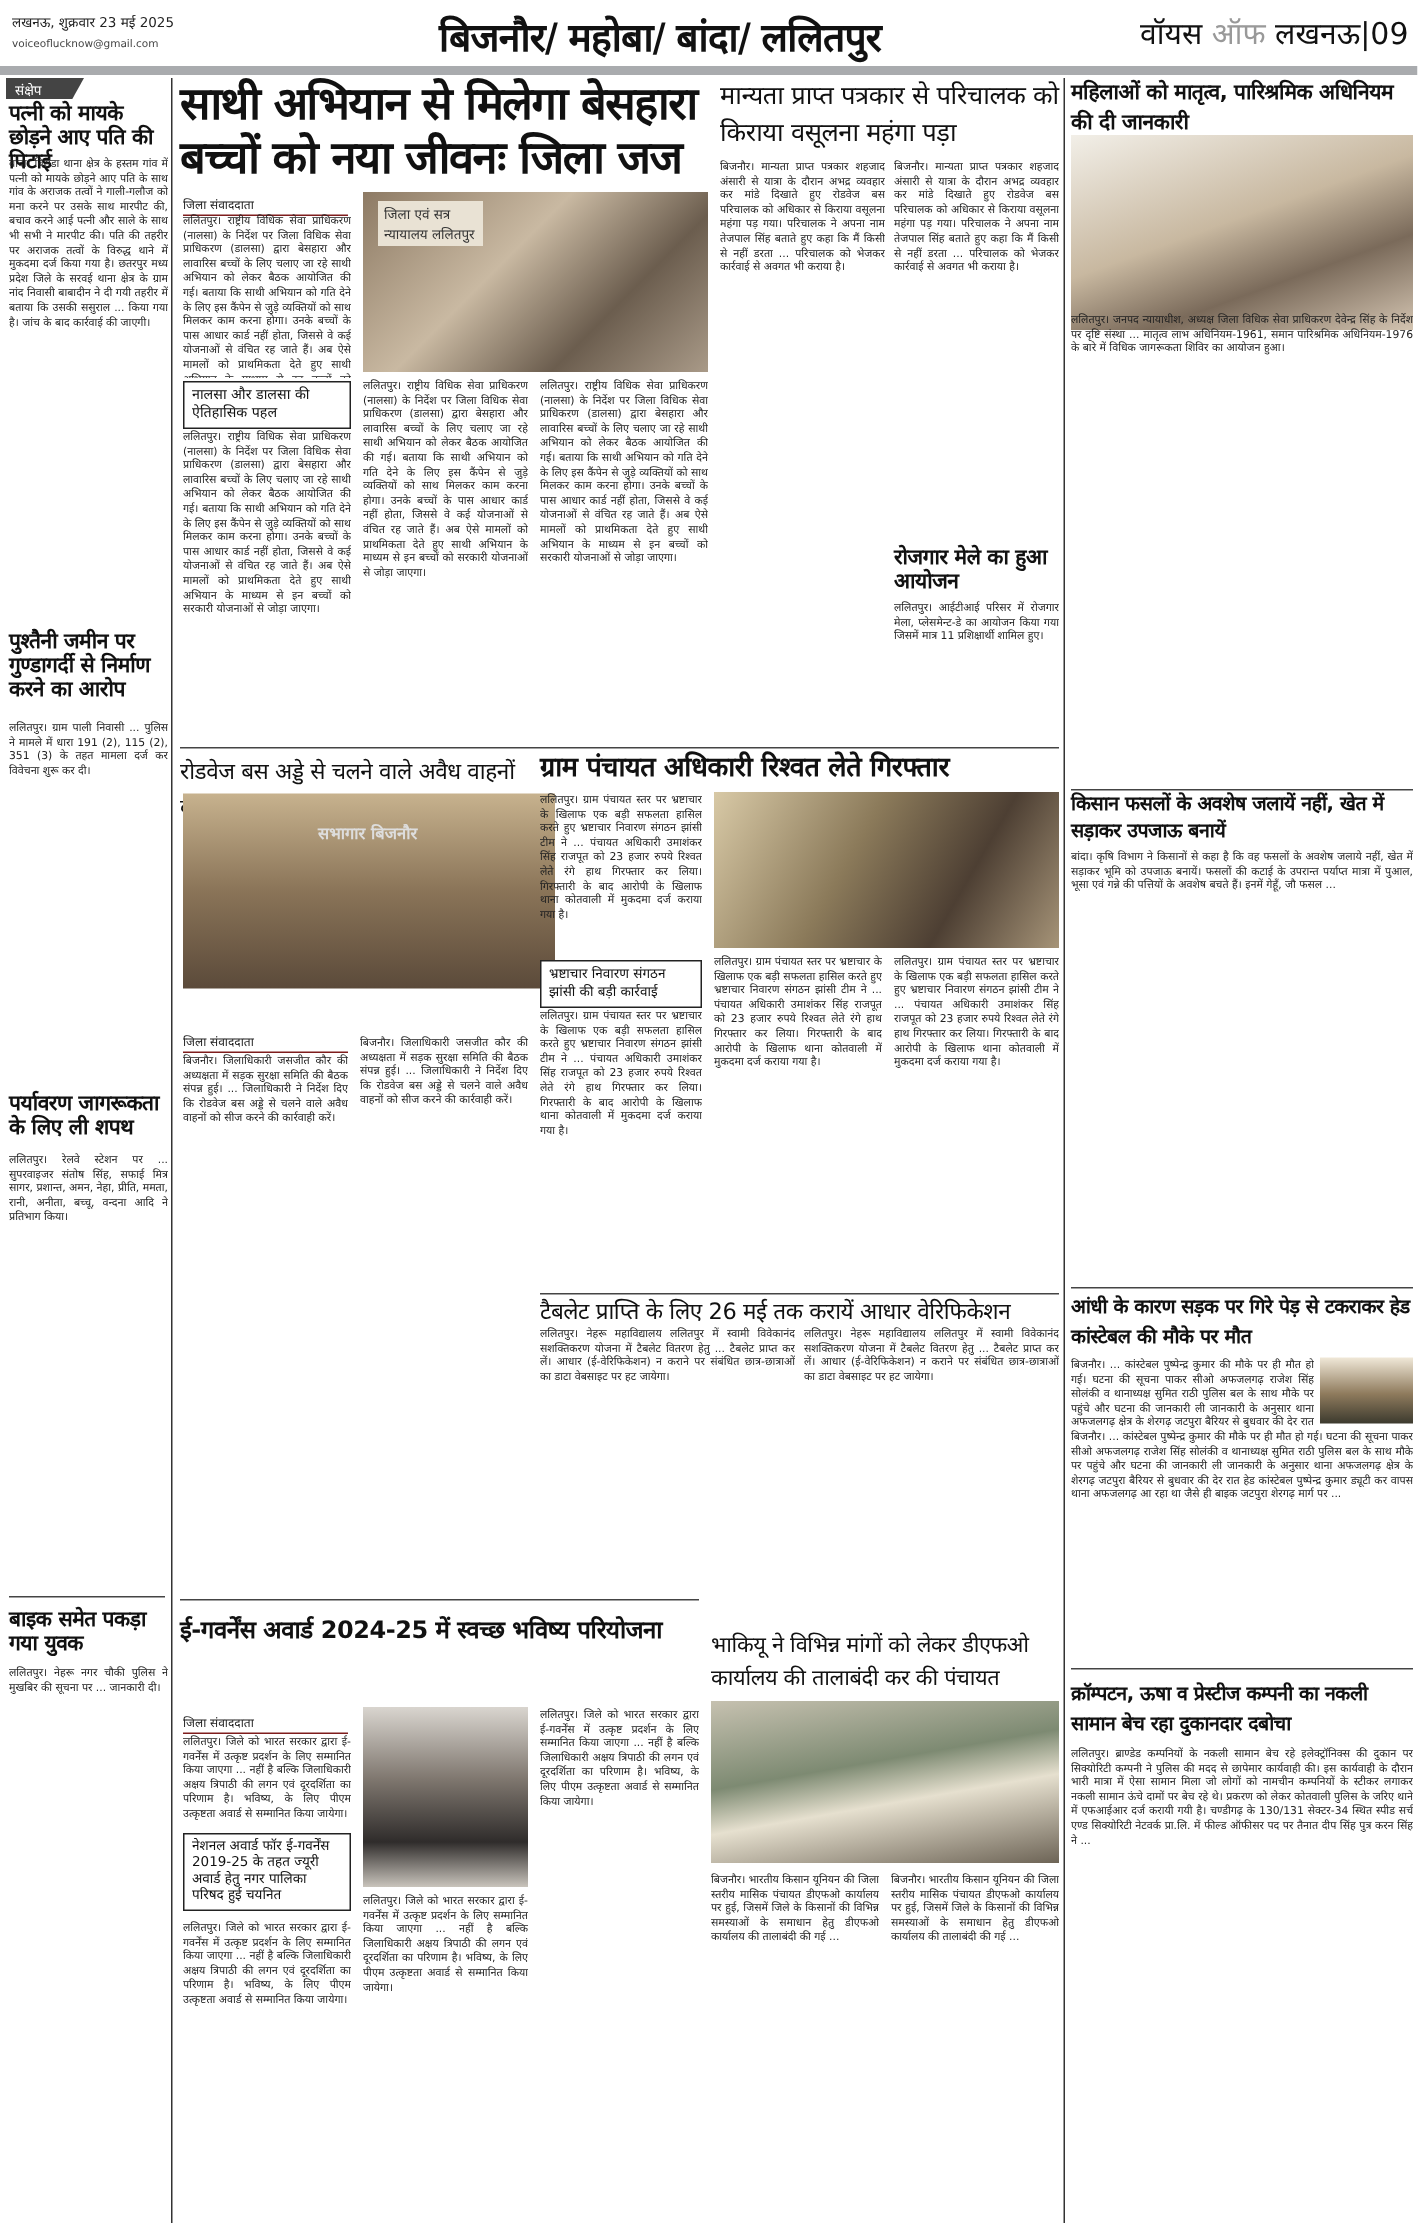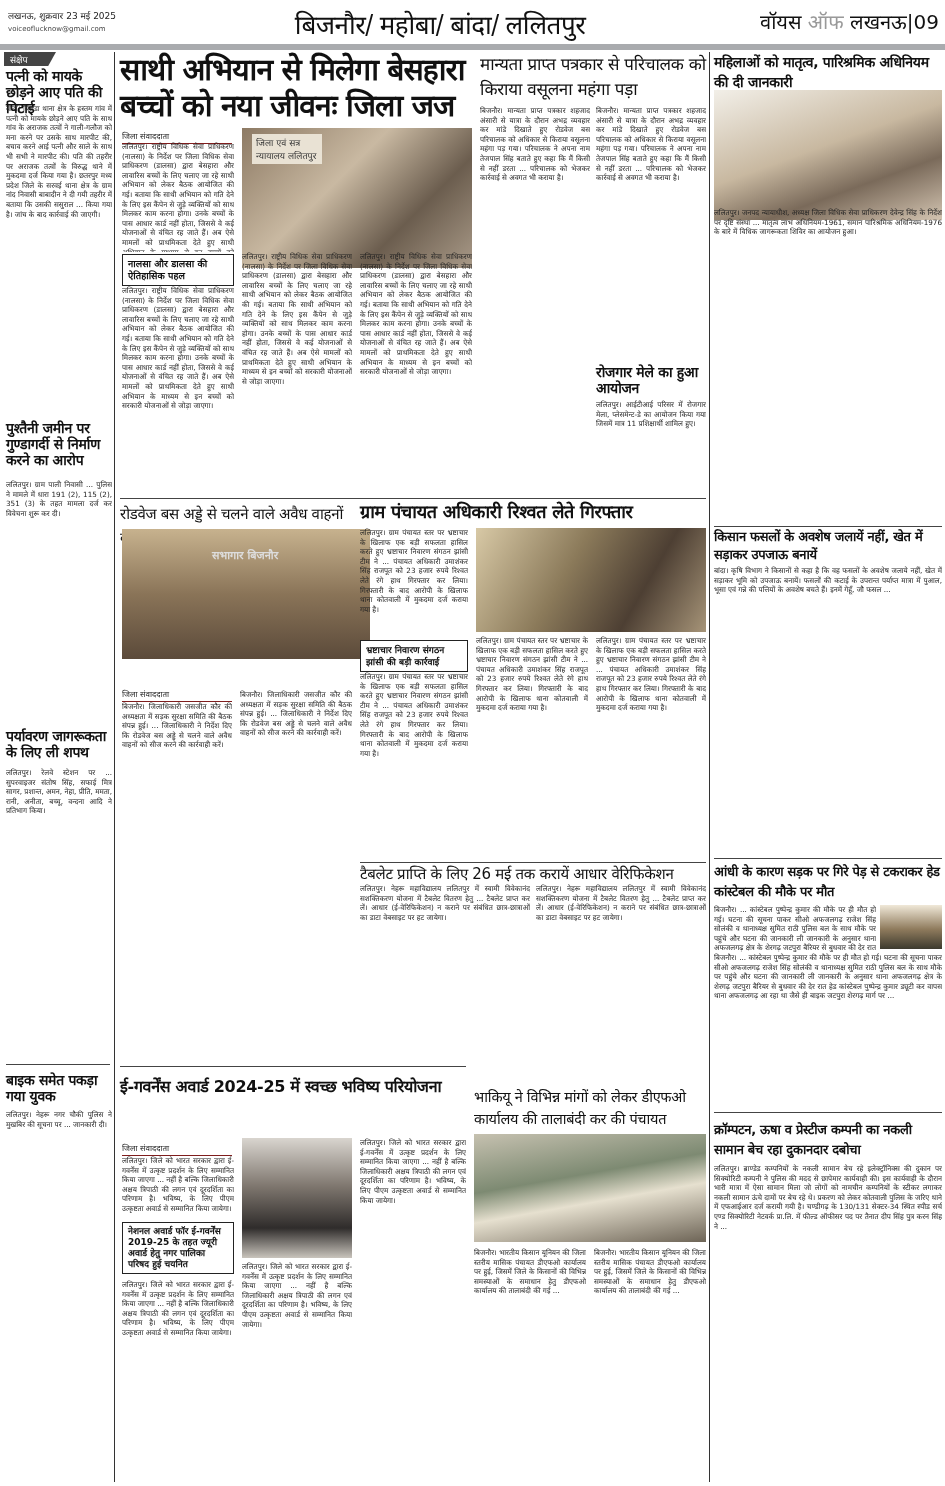--- a/index.html
+++ b/index.html
@@ -1,30 +1,30 @@
 <!DOCTYPE html>
 <html><head>
 <meta charset="utf-8">
 <style>
 *{box-sizing:border-box;margin:0;padding:0}
 body{width:945px;height:1486px;background:#fff;font-family:"DejaVu Sans",sans-serif;color:#111;overflow:hidden;position:relative}
 .abs{position:absolute}
 .hdr-left{left:8px;top:10px;font-size:9px;line-height:13px;color:#222}
 .hdr-left .mail{font-size:7px;color:#444}
-.hdr-center{left:200px;top:6px;width:480px;text-align:center;font-family:"DejaVu Sans Condensed","DejaVu Sans",sans-serif;font-weight:normal;font-size:26px;letter-spacing:-0.5px;color:#111}
+.hdr-center{left:200px;top:6px;width:480px;text-align:center;font-family:"DejaVu Sans Condensed","DejaVu Sans",sans-serif;font-weight:bold;font-size:26px;letter-spacing:-0.5px;color:#111}
 .hdr-right{right:6px;top:8px;font-weight:normal;font-size:20px;color:#111;white-space:nowrap}
 .hdr-right .of{color:#999}
 .hdr-rule{left:0;top:44px;width:945px;height:6px;background:#a9abae}
 .col-rule{background:#333;width:1px}
 .brief-tag{left:4px;top:52px;width:52px;height:14px;background:#444;color:#fff;font-size:9px;padding:1px 6px;clip-path:polygon(0 0,100% 0,85% 100%,0 100%)}
 .hl{font-weight:bold;color:#111;line-height:1.15;letter-spacing:-0.3px}
 .body{font-size:7.2px;line-height:9.6px;color:#222;text-align:justify;overflow:hidden}
 .byline{font-size:8px;color:#222;border-bottom:1px solid #7f1d1d;padding-bottom:2px}
 .photo{background:linear-gradient(135deg,#8d7a64,#c9b9a2 40%,#6b5d4e 70%,#a99a88);overflow:hidden}
-.callout{border:1.5px solid #222;font-size:9.5px;font-weight:bold;line-height:12px;padding:3px 5px;background:#fff;color:#111}
+.callout{border:1.5px solid #222;font-size:9.5px;font-weight:normal;line-height:12px;padding:3px 5px;background:#fff;color:#111}
 .thin-rule{height:1px;background:#444}
 </style>
 </head>
 <body>
 
 <div class="abs hdr-left">
   <div>लखनऊ, शुक्रवार 23 मई 2025</div>
   <div class="mail">voiceoflucknow@gmail.com</div>
 </div>
 <div class="abs hdr-center">बिजनौर/ महोबा/ बांदा/ ललितपुर</div>
@@ -47,21 +47,21 @@
 <div class="abs body" style="left:6px;top:768px;width:106px;height:290px">ललितपुर। रेलवे स्टेशन पर ... सुपरवाइजर संतोष सिंह, सफाई मित्र सागर, प्रशान्त, अमन, नेहा, प्रीति, ममता, रानी, अनीता, बच्चू, वन्दना आदि ने प्रतिभाग किया।</div>
 <div class="abs thin-rule" style="left:6px;top:1064px;width:104px"></div>
 <div class="abs hl" style="left:6px;top:1072px;width:106px;font-size:14px">बाइक समेत पकड़ा गया युवक</div>
 <div class="abs body" style="left:6px;top:1110px;width:106px;height:370px">ललितपुर। नेहरू नगर चौकी पुलिस ने मुखबिर की सूचना पर ... जानकारी दी।</div>
 
 <div class="abs hl" style="left:120px;top:52px;width:360px;font-size:30px;line-height:36px;letter-spacing:-1px">
   <div>साथी अभियान से मिलेगा बेसहारा</div>
   <div>बच्चों को नया जीवनः जिला जज</div>
 </div>
 <div class="abs byline" style="left:122px;top:130px;width:110px">जिला संवाददाता</div>
-<div class="abs photo" style="left:242px;top:128px;width:230px;height:140px">
+<div class="abs photo" style="left:242px;top:128px;width:230px;height:120px">
   <div style="position:absolute;left:10px;top:6px;font-size:9px;color:#333;background:#e9e2d4;padding:2px 4px;width:70px">जिला एवं सत्र न्यायालय ललितपुर</div>
 </div>
 <div class="abs body" style="left:122px;top:142px;width:112px;height:110px">ललितपुर। राष्ट्रीय विधिक सेवा प्राधिकरण (नालसा) के निर्देश पर जिला विधिक सेवा प्राधिकरण (डालसा) द्वारा बेसहारा और लावारिस बच्चों के लिए चलाए जा रहे साथी अभियान को लेकर बैठक आयोजित की गई। बताया कि साथी अभियान को गति देने के लिए इस कैंपेन से जुड़े व्यक्तियों को साथ मिलकर काम करना होगा। उनके बच्चों के पास आधार कार्ड नहीं होता, जिससे वे कई योजनाओं से वंचित रह जाते हैं। अब ऐसे मामलों को प्राथमिकता देते हुए साथी अभियान के माध्यम से इन बच्चों को सरकारी योजनाओं से जोड़ा जाएगा।</div>
 <div class="abs callout" style="left:122px;top:254px;width:112px">नालसा और डालसा की ऐतिहासिक पहल</div>
 <div class="abs body" style="left:122px;top:286px;width:112px;height:210px">ललितपुर। राष्ट्रीय विधिक सेवा प्राधिकरण (नालसा) के निर्देश पर जिला विधिक सेवा प्राधिकरण (डालसा) द्वारा बेसहारा और लावारिस बच्चों के लिए चलाए जा रहे साथी अभियान को लेकर बैठक आयोजित की गई। बताया कि साथी अभियान को गति देने के लिए इस कैंपेन से जुड़े व्यक्तियों को साथ मिलकर काम करना होगा। उनके बच्चों के पास आधार कार्ड नहीं होता, जिससे वे कई योजनाओं से वंचित रह जाते हैं। अब ऐसे मामलों को प्राथमिकता देते हुए साथी अभियान के माध्यम से इन बच्चों को सरकारी योजनाओं से जोड़ा जाएगा।</div>
 <div class="abs body" style="left:242px;top:252px;width:110px;height:244px">ललितपुर। राष्ट्रीय विधिक सेवा प्राधिकरण (नालसा) के निर्देश पर जिला विधिक सेवा प्राधिकरण (डालसा) द्वारा बेसहारा और लावारिस बच्चों के लिए चलाए जा रहे साथी अभियान को लेकर बैठक आयोजित की गई। बताया कि साथी अभियान को गति देने के लिए इस कैंपेन से जुड़े व्यक्तियों को साथ मिलकर काम करना होगा। उनके बच्चों के पास आधार कार्ड नहीं होता, जिससे वे कई योजनाओं से वंचित रह जाते हैं। अब ऐसे मामलों को प्राथमिकता देते हुए साथी अभियान के माध्यम से इन बच्चों को सरकारी योजनाओं से जोड़ा जाएगा।</div>
 <div class="abs body" style="left:360px;top:252px;width:112px;height:244px">ललितपुर। राष्ट्रीय विधिक सेवा प्राधिकरण (नालसा) के निर्देश पर जिला विधिक सेवा प्राधिकरण (डालसा) द्वारा बेसहारा और लावारिस बच्चों के लिए चलाए जा रहे साथी अभियान को लेकर बैठक आयोजित की गई। बताया कि साथी अभियान को गति देने के लिए इस कैंपेन से जुड़े व्यक्तियों को साथ मिलकर काम करना होगा। उनके बच्चों के पास आधार कार्ड नहीं होता, जिससे वे कई योजनाओं से वंचित रह जाते हैं। अब ऐसे मामलों को प्राथमिकता देते हुए साथी अभियान के माध्यम से इन बच्चों को सरकारी योजनाओं से जोड़ा जाएगा।</div>
 
 <div class="abs hl" style="left:480px;top:52px;width:226px;font-size:17px;line-height:25px;font-weight:normal">मान्यता प्राप्त पत्रकार से परिचालक को किराया वसूलना महंगा पड़ा</div>
 <div class="abs body" style="left:480px;top:106px;width:110px;height:390px">बिजनौर। मान्यता प्राप्त पत्रकार शहजाद अंसारी से यात्रा के दौरान अभद्र व्यवहार कर मांडे दिखाते हुए रोडवेज बस परिचालक को अधिकार से किराया वसूलना महंगा पड़ गया। परिचालक ने अपना नाम तेजपाल सिंह बताते हुए कहा कि मैं किसी से नहीं डरता ... परिचालक को भेजकर कार्रवाई से अवगत भी कराया है।</div>

